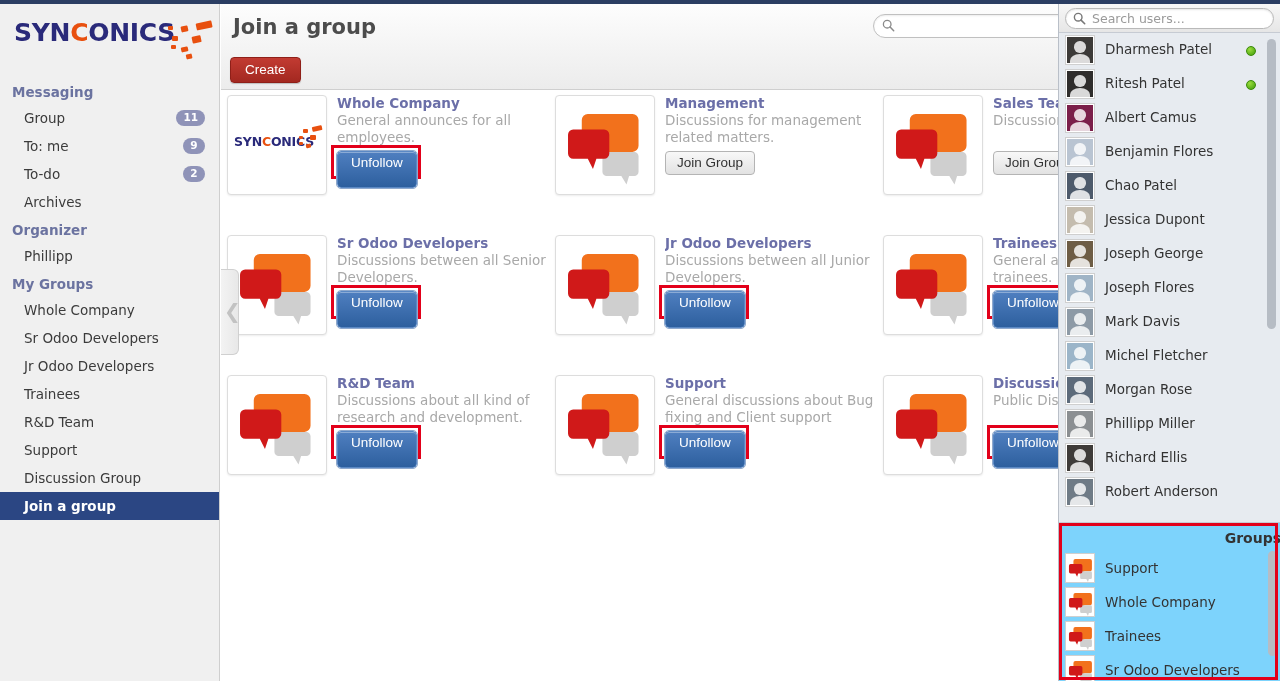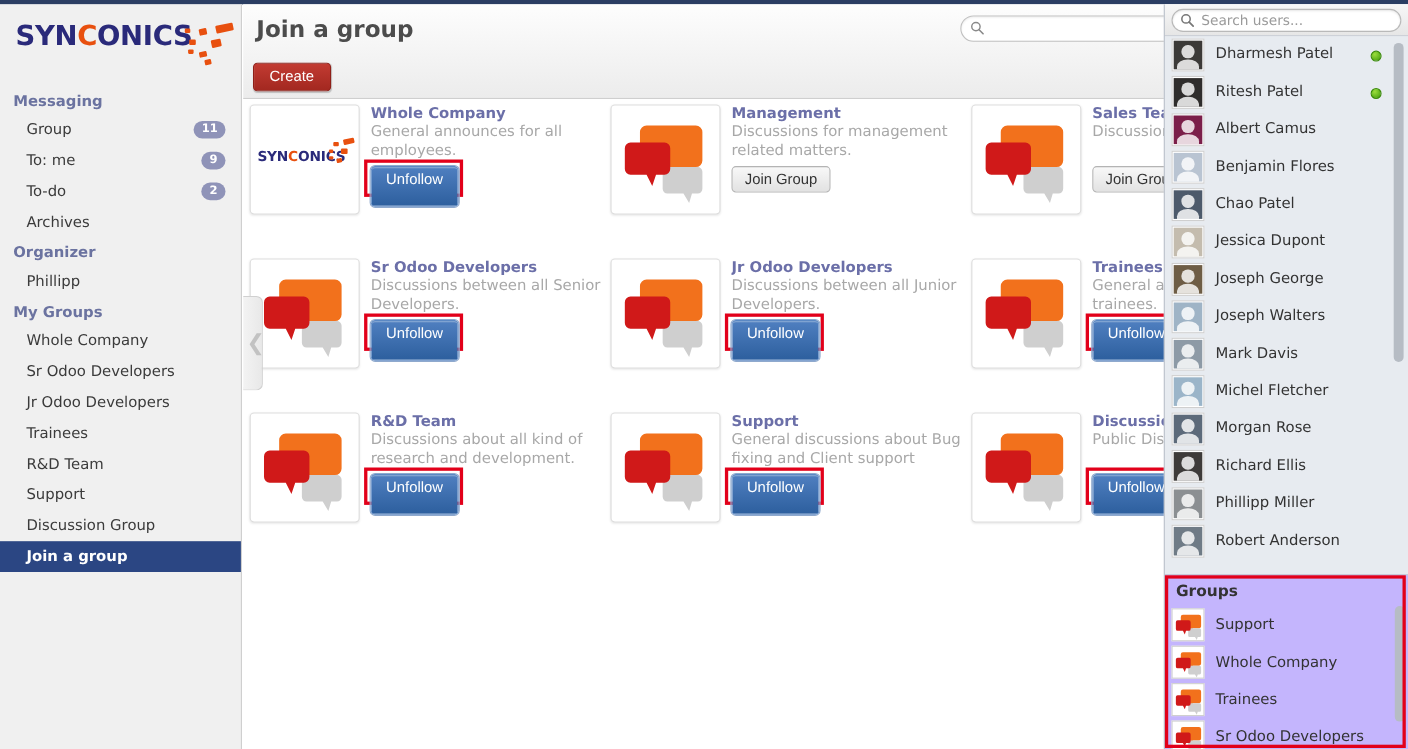--- a/index.html
+++ b/index.html
@@ -303,22 +303,23 @@
   .list-scroll {
     position: absolute; right: 4px;
     width: 9px;
     background: #b6bcc4;
     border-radius: 5px;
   }
 
   .groups-section {
     position: absolute; left: 0; bottom: 0;
     width: 222px; height: 159px;
-    background: #c4b5fd;
+    background: #7dd3fc;
     border-top: 1px solid #c6cbd3;
+    text-align: right;
   }
   .groups-title {
     font-size: 14px; font-weight: bold; color: #333;
     padding: 7px 0 6px 10px;
   }
   .group-row {
     position: relative;
     height: 34px;
     padding-left: 6px;
     cursor: pointer;
@@ -623,21 +624,21 @@
           </div>
           <span class="user-name">Joseph George</span>
         </div>
         <div class="user-row">
           <div class="avatar">
             <div class="avatar-inner" style="background:#9fb4c6">
               <div class="av-head"></div>
               <div class="av-body"></div>
             </div>
           </div>
-          <span class="user-name">Joseph Walters</span>
+          <span class="user-name">Joseph Flores</span>
         </div>
         <div class="user-row">
           <div class="avatar">
             <div class="avatar-inner" style="background:#8d9aa6">
               <div class="av-head"></div>
               <div class="av-body"></div>
             </div>
           </div>
           <span class="user-name">Mark Davis</span>
         </div>
@@ -654,35 +655,35 @@
           <div class="avatar">
             <div class="avatar-inner" style="background:#5c6a7a">
               <div class="av-head"></div>
               <div class="av-body"></div>
             </div>
           </div>
           <span class="user-name">Morgan Rose</span>
         </div>
         <div class="user-row">
           <div class="avatar">
+            <div class="avatar-inner" style="background:#8b8f92">
+              <div class="av-head"></div>
+              <div class="av-body"></div>
+            </div>
+          </div>
+          <span class="user-name">Phillipp Miller</span>
+        </div>
+        <div class="user-row">
+          <div class="avatar">
             <div class="avatar-inner" style="background:#3e3b39">
               <div class="av-head"></div>
               <div class="av-body"></div>
             </div>
           </div>
           <span class="user-name">Richard Ellis</span>
-        </div>
-        <div class="user-row">
-          <div class="avatar">
-            <div class="avatar-inner" style="background:#8b8f92">
-              <div class="av-head"></div>
-              <div class="av-body"></div>
-            </div>
-          </div>
-          <span class="user-name">Phillipp Miller</span>
         </div>
         <div class="user-row">
           <div class="avatar">
             <div class="avatar-inner" style="background:#6f7b86">
               <div class="av-head"></div>
               <div class="av-body"></div>
             </div>
           </div>
           <span class="user-name">Robert Anderson</span>
         </div>

